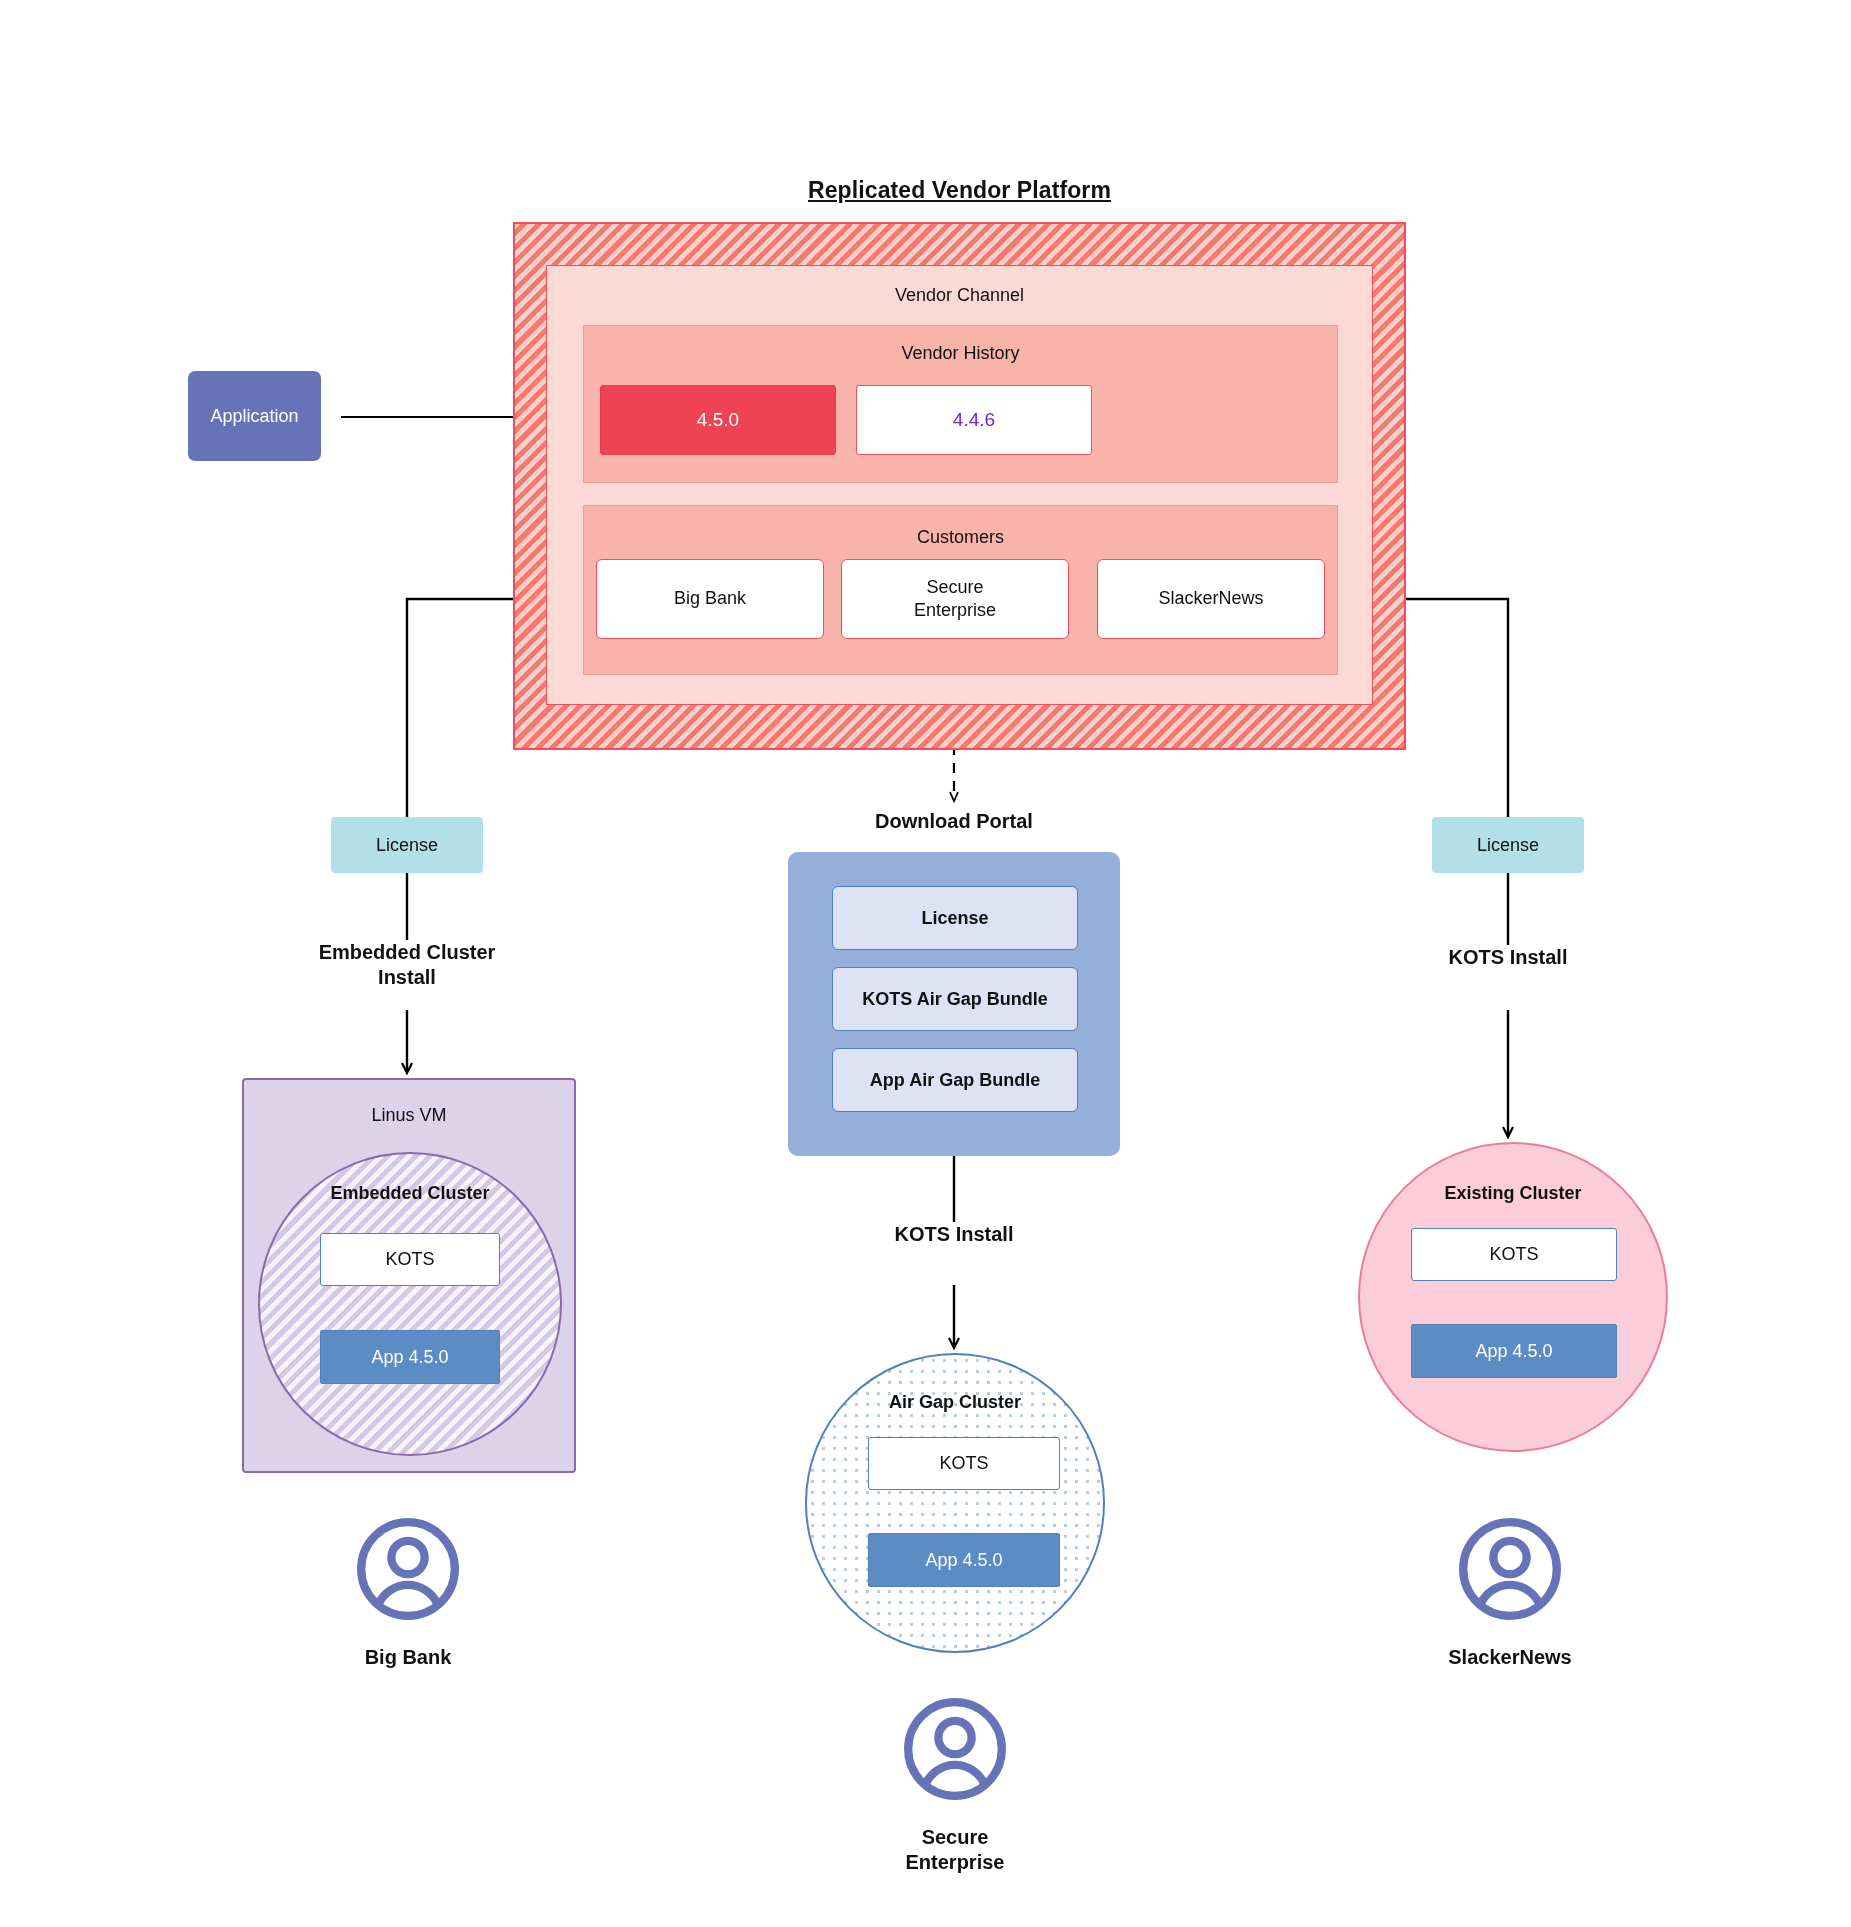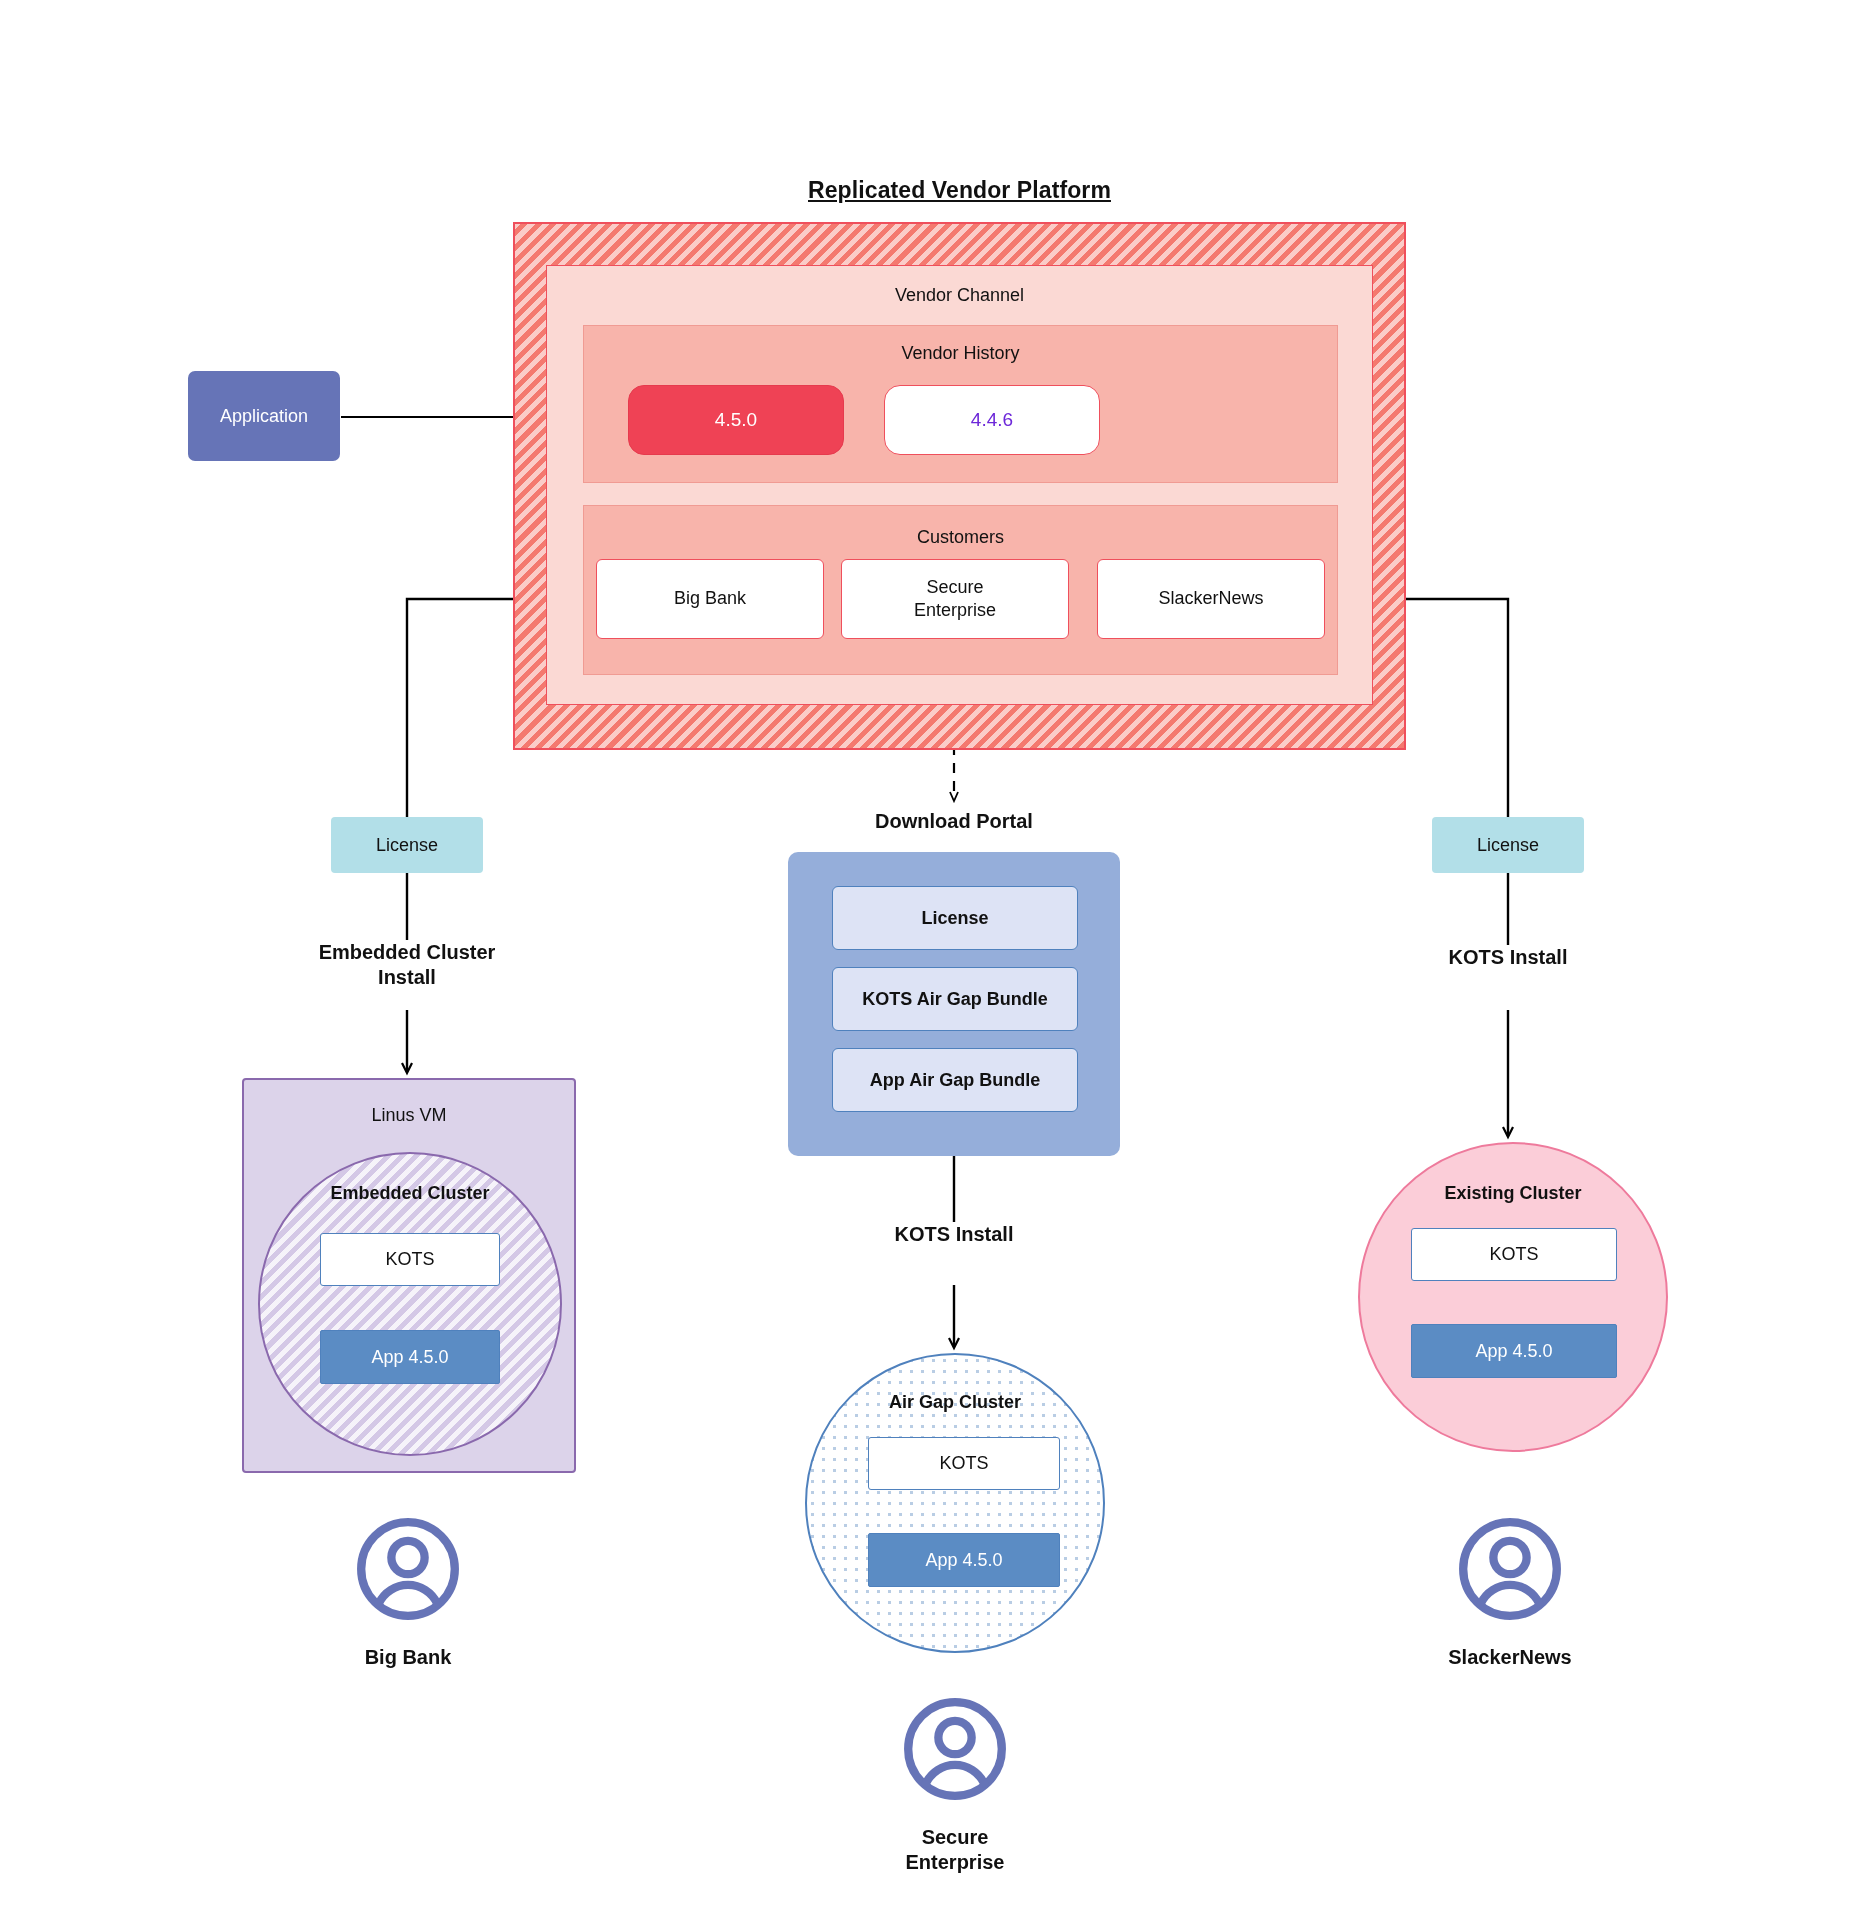--- a/index.html
+++ b/index.html
@@ -33,33 +33,33 @@
     left:546px;top:265px;width:827px;height:440px;
     background:#fbd9d4;border:1.5px solid #ef4f5c;
   }
   .inner-band{
     background:#f8b4ab;border:1.5px solid #f09b93;
   }
   #release-history{left:583px;top:325px;width:755px;height:158px;}
   #customers{left:583px;top:505px;width:755px;height:170px;}
 
   .rel-card{
-    width:216px;height:70px;border-radius:16px;font-size:19px;margin-left:28px;
+    width:236px;height:70px;border-radius:3px;font-size:19px;
   }
   .rel-card.active{background:#ef4255;border:1px solid #e63a4d;color:#ffffff;}
   .rel-card.idle{background:#ffffff;border:1.8px solid #ef4f5c;color:#6d28d9;}
 
   .cust-card{
     width:228px;height:80px;background:#ffffff;border:1.8px solid #ef4f5c;
     border-radius:6px;font-size:18px;line-height:1.3;color:#111;
   }
 
   
   #application{
-    left:188px;top:371px;width:152px;height:90px;
+    left:188px;top:371px;width:133px;height:90px;
     background:#6674b7;border-radius:7px;color:#ffffff;font-size:18px;
   }
 
   
   .license-chip{
     width:152px;height:56px;background:#b2dfe8;border-radius:4px;
     font-size:18px;color:#111;
   }
   #license-left{left:331px;top:817px;}
   #license-right{left:1432px;top:817px;}

